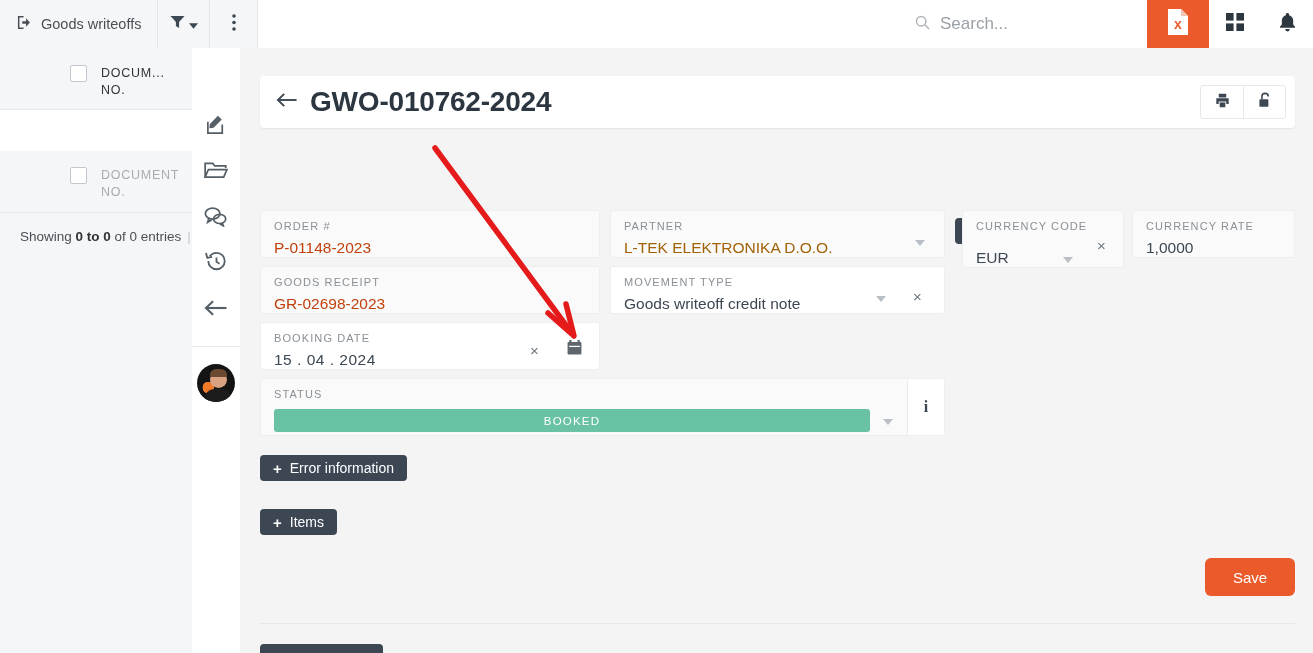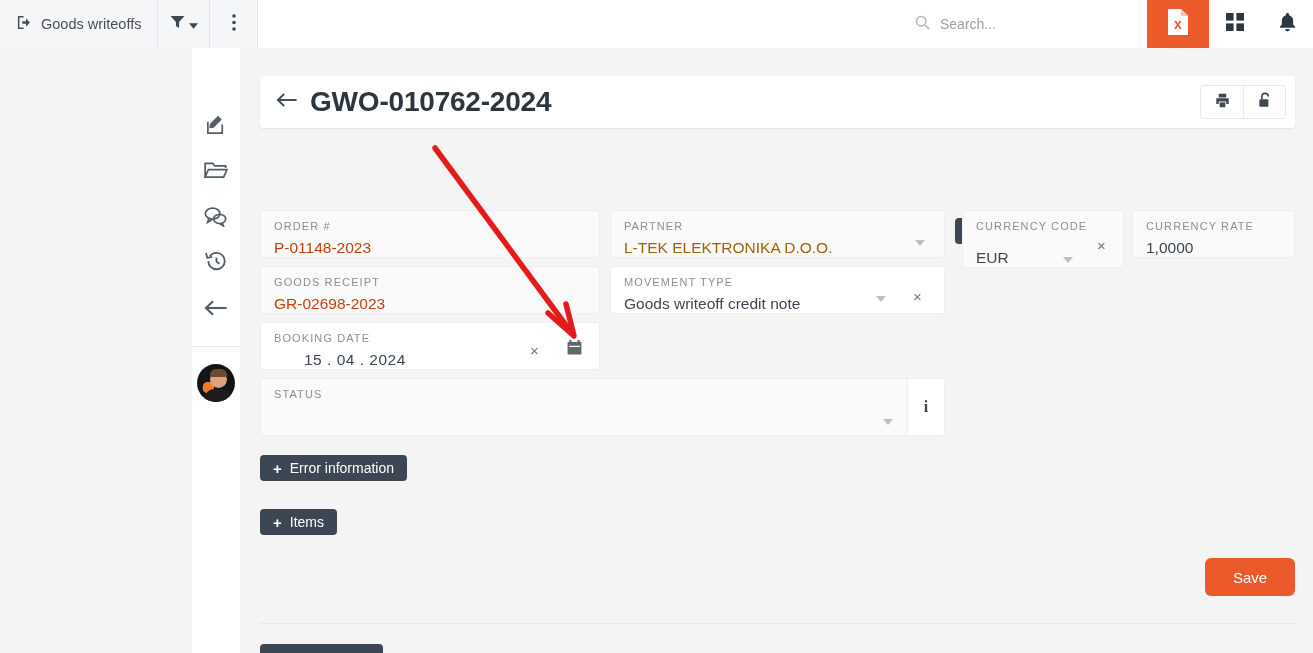--- a/index.html
+++ b/index.html
@@ -28,21 +28,21 @@
     display: flex; align-items: center; justify-content: center; gap: 4px;
     width: 48px; height: 48px; background: #f4f6f8;
     border-right: 1px solid #e2e6ea; cursor: pointer; color: #4a5056;
   }
   .tb-icon-btn.filter { width: 52px; }
   .tb-spacer { flex: 1; background: #ffffff; }
   .search-wrap {
     display: flex; align-items: center; gap: 10px;
     width: 232px; height: 48px; color: #a7abb0; font-size: 15px;
   }
-  .search-wrap .stext { color: #9aa0a6; font-size: 14px; }
+  .search-wrap .stext { color: #9aa0a6; font-size: 17px; }
   .excel-btn {
     width: 62px; height: 48px; background: #ea5a2a;
     display: flex; align-items: center; justify-content: center; cursor: pointer;
   }
   .hdr-icon {
     width: 52px; height: 48px; background: #fff;
     display: flex; align-items: center; justify-content: center;
     cursor: pointer; color: #2d3740;
   }
 
@@ -156,21 +156,21 @@
   .field .fvalue.dim { color: #a16207; }
   .caret {
     position: absolute; width: 0; height: 0;
     border-left: 5.5px solid transparent; border-right: 5.5px solid transparent;
     border-top: 6px solid #b9bfc5; cursor: pointer;
   }
   .xclear {
     position: absolute; font-size: 15px; color: #6d767e; cursor: pointer;
     line-height: 1; font-family: "Liberation Sans", sans-serif;
   }
-  .datefield-val { letter-spacing: .5px; margin-left: 30px; }
+  .datefield-val { letter-spacing: .5px; }
   .cal-ico { position: absolute; cursor: pointer; color: #5f686f; }
 
   .status-bar {
     position: absolute; left: 13px; top: 30px; width: 596px; height: 23px;
     background: #68c2a3; border-radius: 3px;
     display: flex; align-items: center; justify-content: center;
     color: #ffffff; font-size: 11.5px; letter-spacing: 1.2px; cursor: pointer;
   }
   .info-cell {
     position: absolute; right: 0; top: 0; width: 37px; height: 100%;
@@ -268,20 +268,34 @@
     <div class="hdr-icon">
       <span>
         <svg width="17" height="19" viewBox="0 0 18 20" fill="#2d3740">
           <path d="M9 0c1 0 1.7.7 1.7 1.6v.6c2.6.7 4.3 3 4.3 5.8v4l2 2.6v1H1v-1l2-2.6v-4c0-2.8 1.7-5.1 4.3-5.8v-.6C7.3.7 8 0 9 0z"></path>
           <path d="M6.6 17h4.8a2.4 2.4 0 01-4.8 0z"></path>
         </svg>
       </span>
     </div>
   </div>
 
+  <div class="leftpanel">
+    <div class="lp-head">
+      <div class="chk"></div>
+      <div class="ttl">DOCUM... NO.</div>
+    </div>
+    <div class="lp-blank"></div>
+    <div class="lp-foot">
+      <div class="chk"></div>
+      <div class="ttl">DOCUMENT NO.</div>
+    </div>
+    <div class="lp-entries">
+      <span>Showing </span><b>0 to 0</b><span> of 0 entries</span><span class="bar">|</span>
+    </div>
+  </div>
 
   <div class="rail">
     <div class="sp1"></div>
     <div class="rail-ico">
       <span>
         <svg width="23" height="23" viewBox="0 0 24 24" fill="none" stroke="#565f66" stroke-width="1.8">
           <path d="M3 9v12h15V12"></path>
             <path d="M13.5 2.8l4 4L9 15.3l-4.6.7.7-4.6z" fill="#565f66" stroke="none"></path>
         </svg>
       </span>
@@ -391,20 +405,21 @@
           <rect x="0.6" y="2.2" width="14.8" height="13.2" rx="1"></rect>
           <rect x="2.4" y="0" width="2.4" height="3.4" rx="0.6"></rect>
           <rect x="11.2" y="0" width="2.4" height="3.4" rx="0.6"></rect>
           <rect x="2.2" y="6.2" width="11.6" height="1.3" fill="#ffffff"></rect>
         </svg>
       </span>
     </div>
 
     <div class="field" style="left:20px; top:330px; width:685px; height:58px; padding-top:9px;">
       <div class="flabel">STATUS</div>
+      <div class="status-bar">BOOKED</div>
       <span class="caret" style="left:622px; top:40px;"></span>
       <span class="info-cell">
         <span>i</span>
       </span>
     </div>
 
     <div class="field" style="left:370px; top:162px; width:335px; height:48px;">
       <div class="flabel">PARTNER</div>
       <div class="fvalue dim">L-TEK ELEKTRONIKA D.O.O.</div>
       <span class="caret" style="left:304px; top:29px;"></span>

